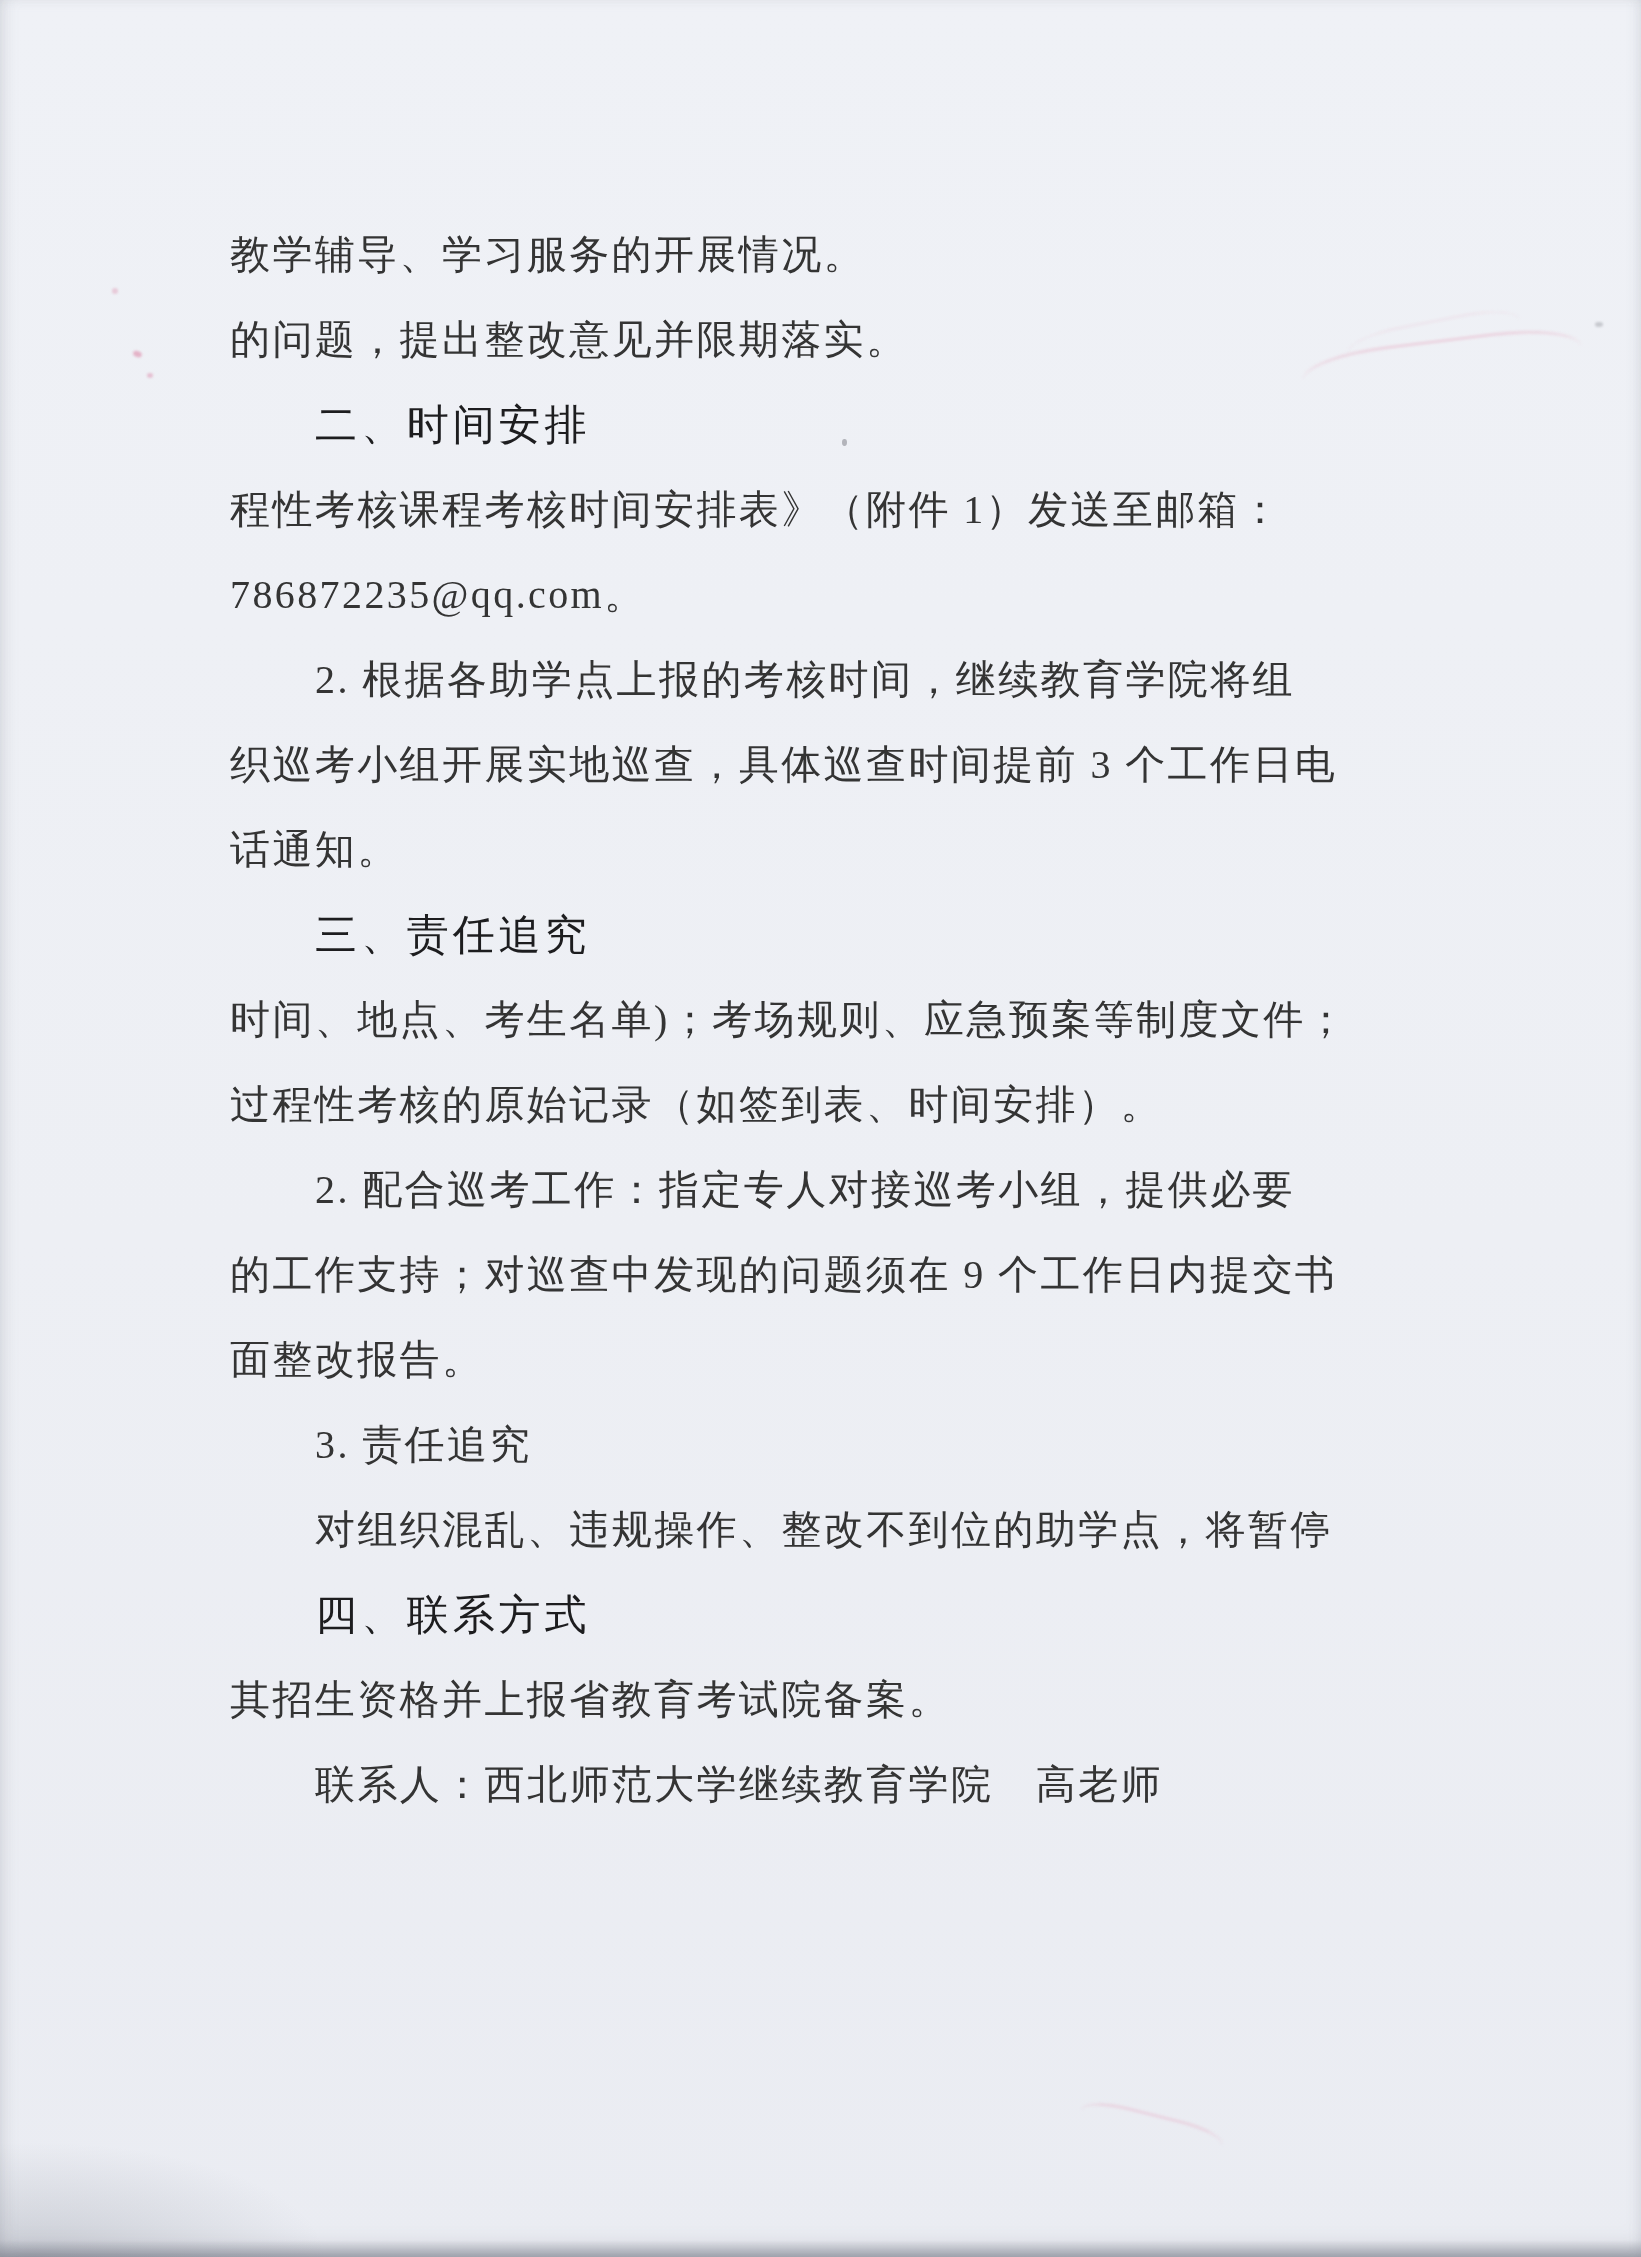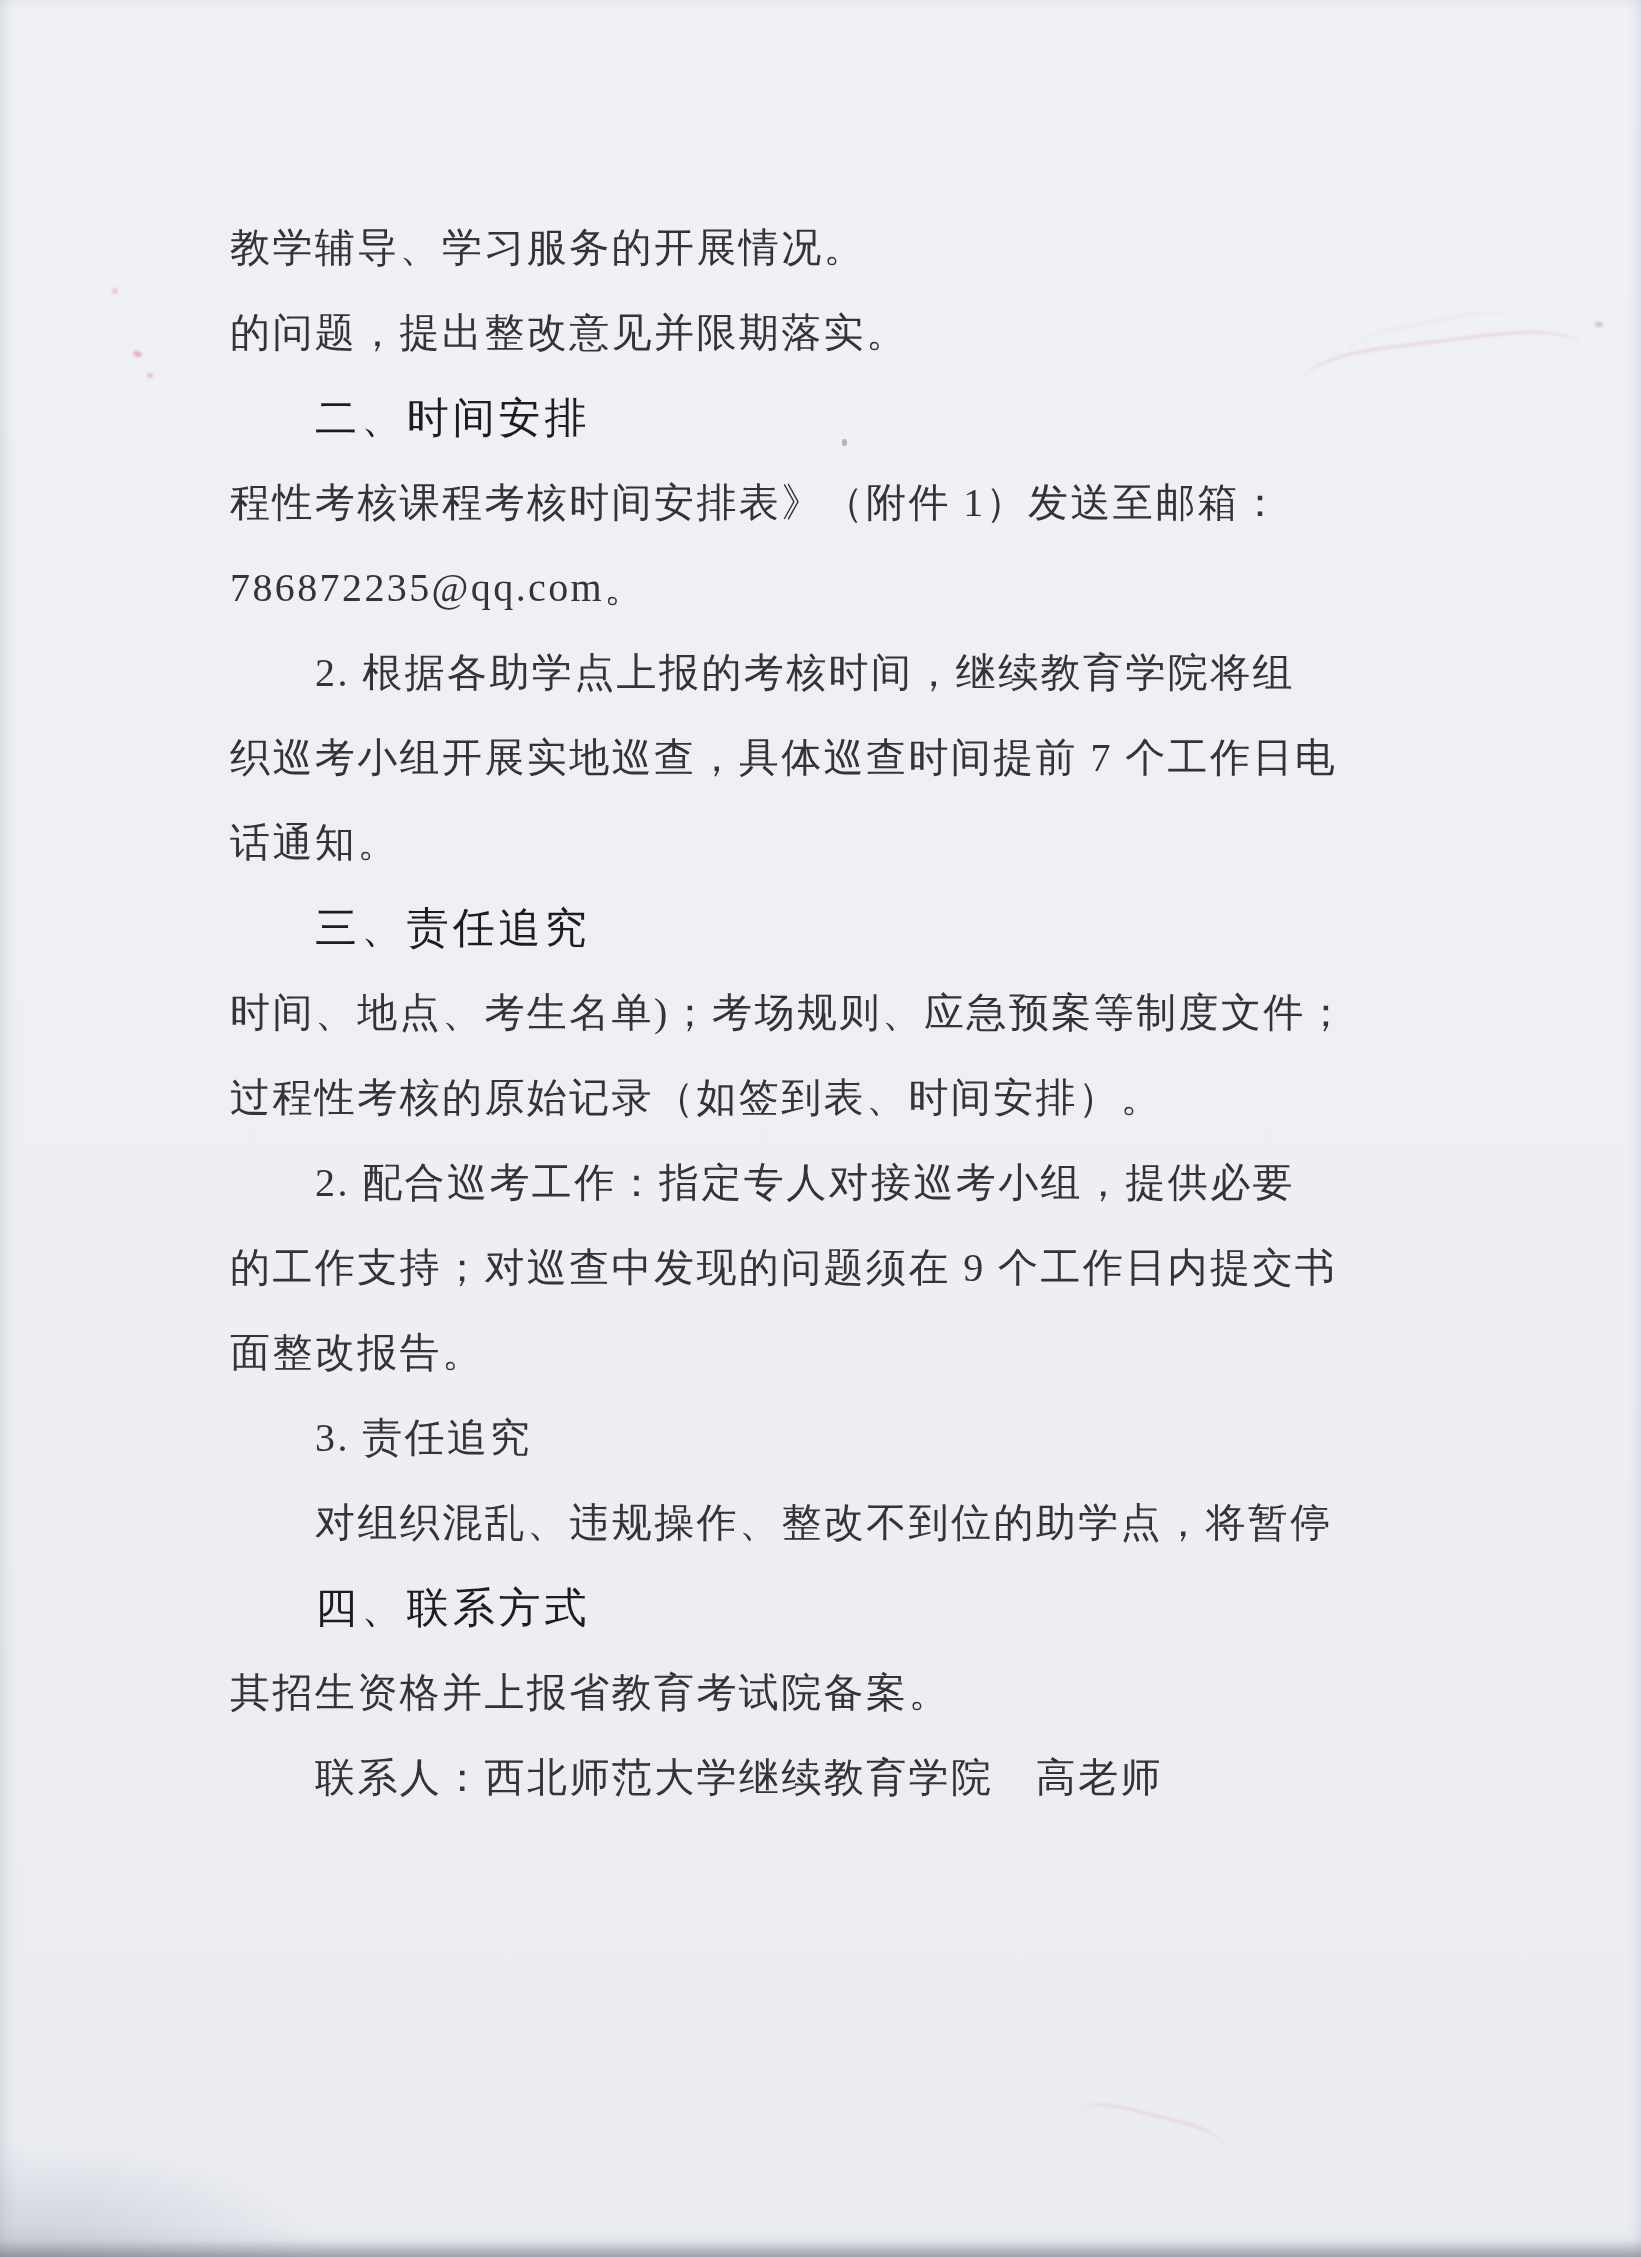--- a/index.html
+++ b/index.html
@@ -22,21 +22,21 @@
     box-shadow:
       inset 0 -15.4px 25px -11.6px rgba(110,115,128,0.45),
       inset 0 7.7px 17.4px -13.5px rgba(160,165,175,0.30),
       inset 11.6px 0 21px -15.4px rgba(150,155,165,0.28),
       inset -7.7px 0 17.4px -13.5px rgba(150,155,165,0.22);
   }
 
   .content {
     position: absolute;
     left: 230px;
-    top: 205px;
+    top: 212px;
     width: 1130px;
   }
 
   .line {
     height: 85px;
     display: flex;
     align-items: center;
     font-size: 40px;
     letter-spacing: 2.4px;
     color: var(--ink, #333);
@@ -94,21 +94,21 @@
 
 <div class="page">
 
   <div class="content">
       <div class="line">教学辅导、学习服务的开展情况。</div>
       <div class="line">的问题，提出整改意见并限期落实。</div>
       <div class="line indent bold">二、时间安排</div>
       <div class="line">程性考核课程考核时间安排表》（附件 1）发送至邮箱：</div>
       <div class="line">786872235@qq.com。</div>
       <div class="line indent">2. 根据各助学点上报的考核时间，继续教育学院将组</div>
-      <div class="line">织巡考小组开展实地巡查，具体巡查时间提前 7 个工作日电</div>
+      <div class="line">织巡考小组开展实地巡查，具体巡查时间提前 3 个工作日电</div>
       <div class="line">话通知。</div>
       <div class="line indent bold">三、责任追究</div>
       <div class="line">时间、地点、考生名单)；考场规则、应急预案等制度文件；</div>
       <div class="line">过程性考核的原始记录（如签到表、时间安排）。</div>
       <div class="line indent">2. 配合巡考工作：指定专人对接巡考小组，提供必要</div>
       <div class="line">的工作支持；对巡查中发现的问题须在 9 个工作日内提交书</div>
       <div class="line">面整改报告。</div>
       <div class="line indent">3. 责任追究</div>
       <div class="line indent">对组织混乱、违规操作、整改不到位的助学点，将暂停</div>
       <div class="line indent bold">四、联系方式</div>

